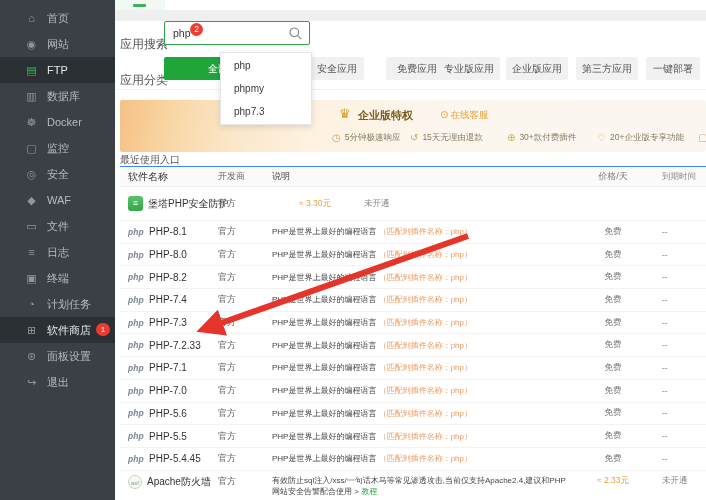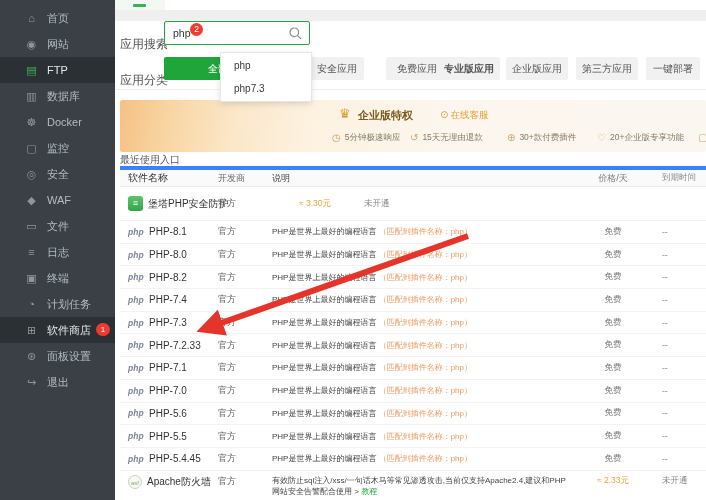--- a/index.html
+++ b/index.html
@@ -41,21 +41,21 @@
   .crown{position:absolute;left:219px;top:6px;font-size:13px;color:#d19b27;}
   .bn-link{position:absolute;left:320px;top:9px;font-size:9.5px;color:#e6a23c;cursor:pointer;}
   .bn-link .lic{font-size:10px;margin-right:2px;}
   .bn-feat{position:absolute;top:32px;font-size:8.5px;color:#857a63;white-space:nowrap;}
   .bn-feat .fic{color:#c9a96a;font-size:10px;margin-right:4px;vertical-align:-1px;}
   .bn-more{position:absolute;left:578px;top:32px;font-size:10px;color:#c9a96a;}
   
   #recent-title{position:absolute;left:120px;top:153px;font-size:10px;color:#555;}
   .table{position:absolute;left:120px;top:166px;width:586px;}
   .t-row{display:flex;align-items:center;border-bottom:1px solid #f3f3f3;box-sizing:border-box;}
-  .t-header{height:21px;background:#fafafa;border-top:4px solid #3b82f6;border-bottom:1px solid #ececec;color:#888;font-size:9px;}
+  .t-header{height:21px;background:#fafafa;border-top:1px solid #3b82f6;border-bottom:1px solid #ececec;color:#888;font-size:9px;}
   .h-tall{height:34px;}
   .h-std{height:22.7px;}
   .h-last{height:30px;align-items:flex-start;padding-top:4px;}
   .c-name{width:98px;padding-left:8px;box-sizing:border-box;display:flex;align-items:center;white-space:nowrap;font-size:10px;color:#333;}
   .c-vendor{width:54px;font-size:9px;color:#666;}
   .c-desc{width:298px;font-size:8px;line-height:11px;color:#444;}
   .c-price{width:86px;text-align:center;font-size:8.5px;color:#777;}
   .c-expiry{width:50px;padding-left:6px;box-sizing:border-box;font-size:8.5px;color:#888;}
   .t-header .c-desc{font-size:9px;}
   .t-header .c-price{font-size:9px;}
@@ -262,31 +262,32 @@
         <div class="c-vendor">官方</div>
         <div class="c-desc"><span class="d-normal">有效防止sql注入/xss/一句话木马等常见渗透攻击,当前仅支持Apache2.4,建议和PHP网站安全告警配合使用 &gt; </span><span class="d-green-link">教程</span></div>
         <div class="c-price p-orange">≈ 2.33元</div>
         <div class="c-expiry">未开通</div>
       </div>
     </div>
 </div>
 
 <div class="dropdown" id="dd">
     <div class="dd-item">php</div>
+    <div class="dd-item">phpmy</div>
     <div class="dd-item">php7.3</div>
   </div>
 
 <svg id="arrow-svg" width="706" height="500" viewBox="0 0 706 500">
   <defs>
     <marker id="ah" markerWidth="4.6" markerHeight="4.6" refX="2.2" refY="2.3" orient="auto">
       <path d="M0,0 L4.6,2.3 L0,4.6 z" fill="#e5352b"></path>
     </marker>
   </defs>
   <line x1="468" y1="236" x2="210" y2="327" stroke="#e5352b" stroke-width="6" marker-end="url(#ah)"></line>
 </svg>
 
 <div class="cat-btn active" style="left: 164px; width: 44px; padding-left: 32px;">全部</div>
 <div class="cat-btn" style="left: 310px; width: 54px;">安全应用</div>
 <div class="cat-btn" style="left: 374px; width: 62px; margin-left: 12px;">免费应用</div>
-<div class="cat-btn" style="left: 438px; width: 62px; font-weight: bold;">专业版应用</div>
+<div class="cat-btn" style="left: 438px; width: 62px;">专业版应用</div>
 <div class="cat-btn" style="left: 506px; width: 62px;">企业版应用</div>
 <div class="cat-btn" style="left: 576px; width: 62px;">第三方应用</div>
 <div class="cat-btn" style="left: 646px; width: 54px;">一键部署</div>
 
 </body></html>

